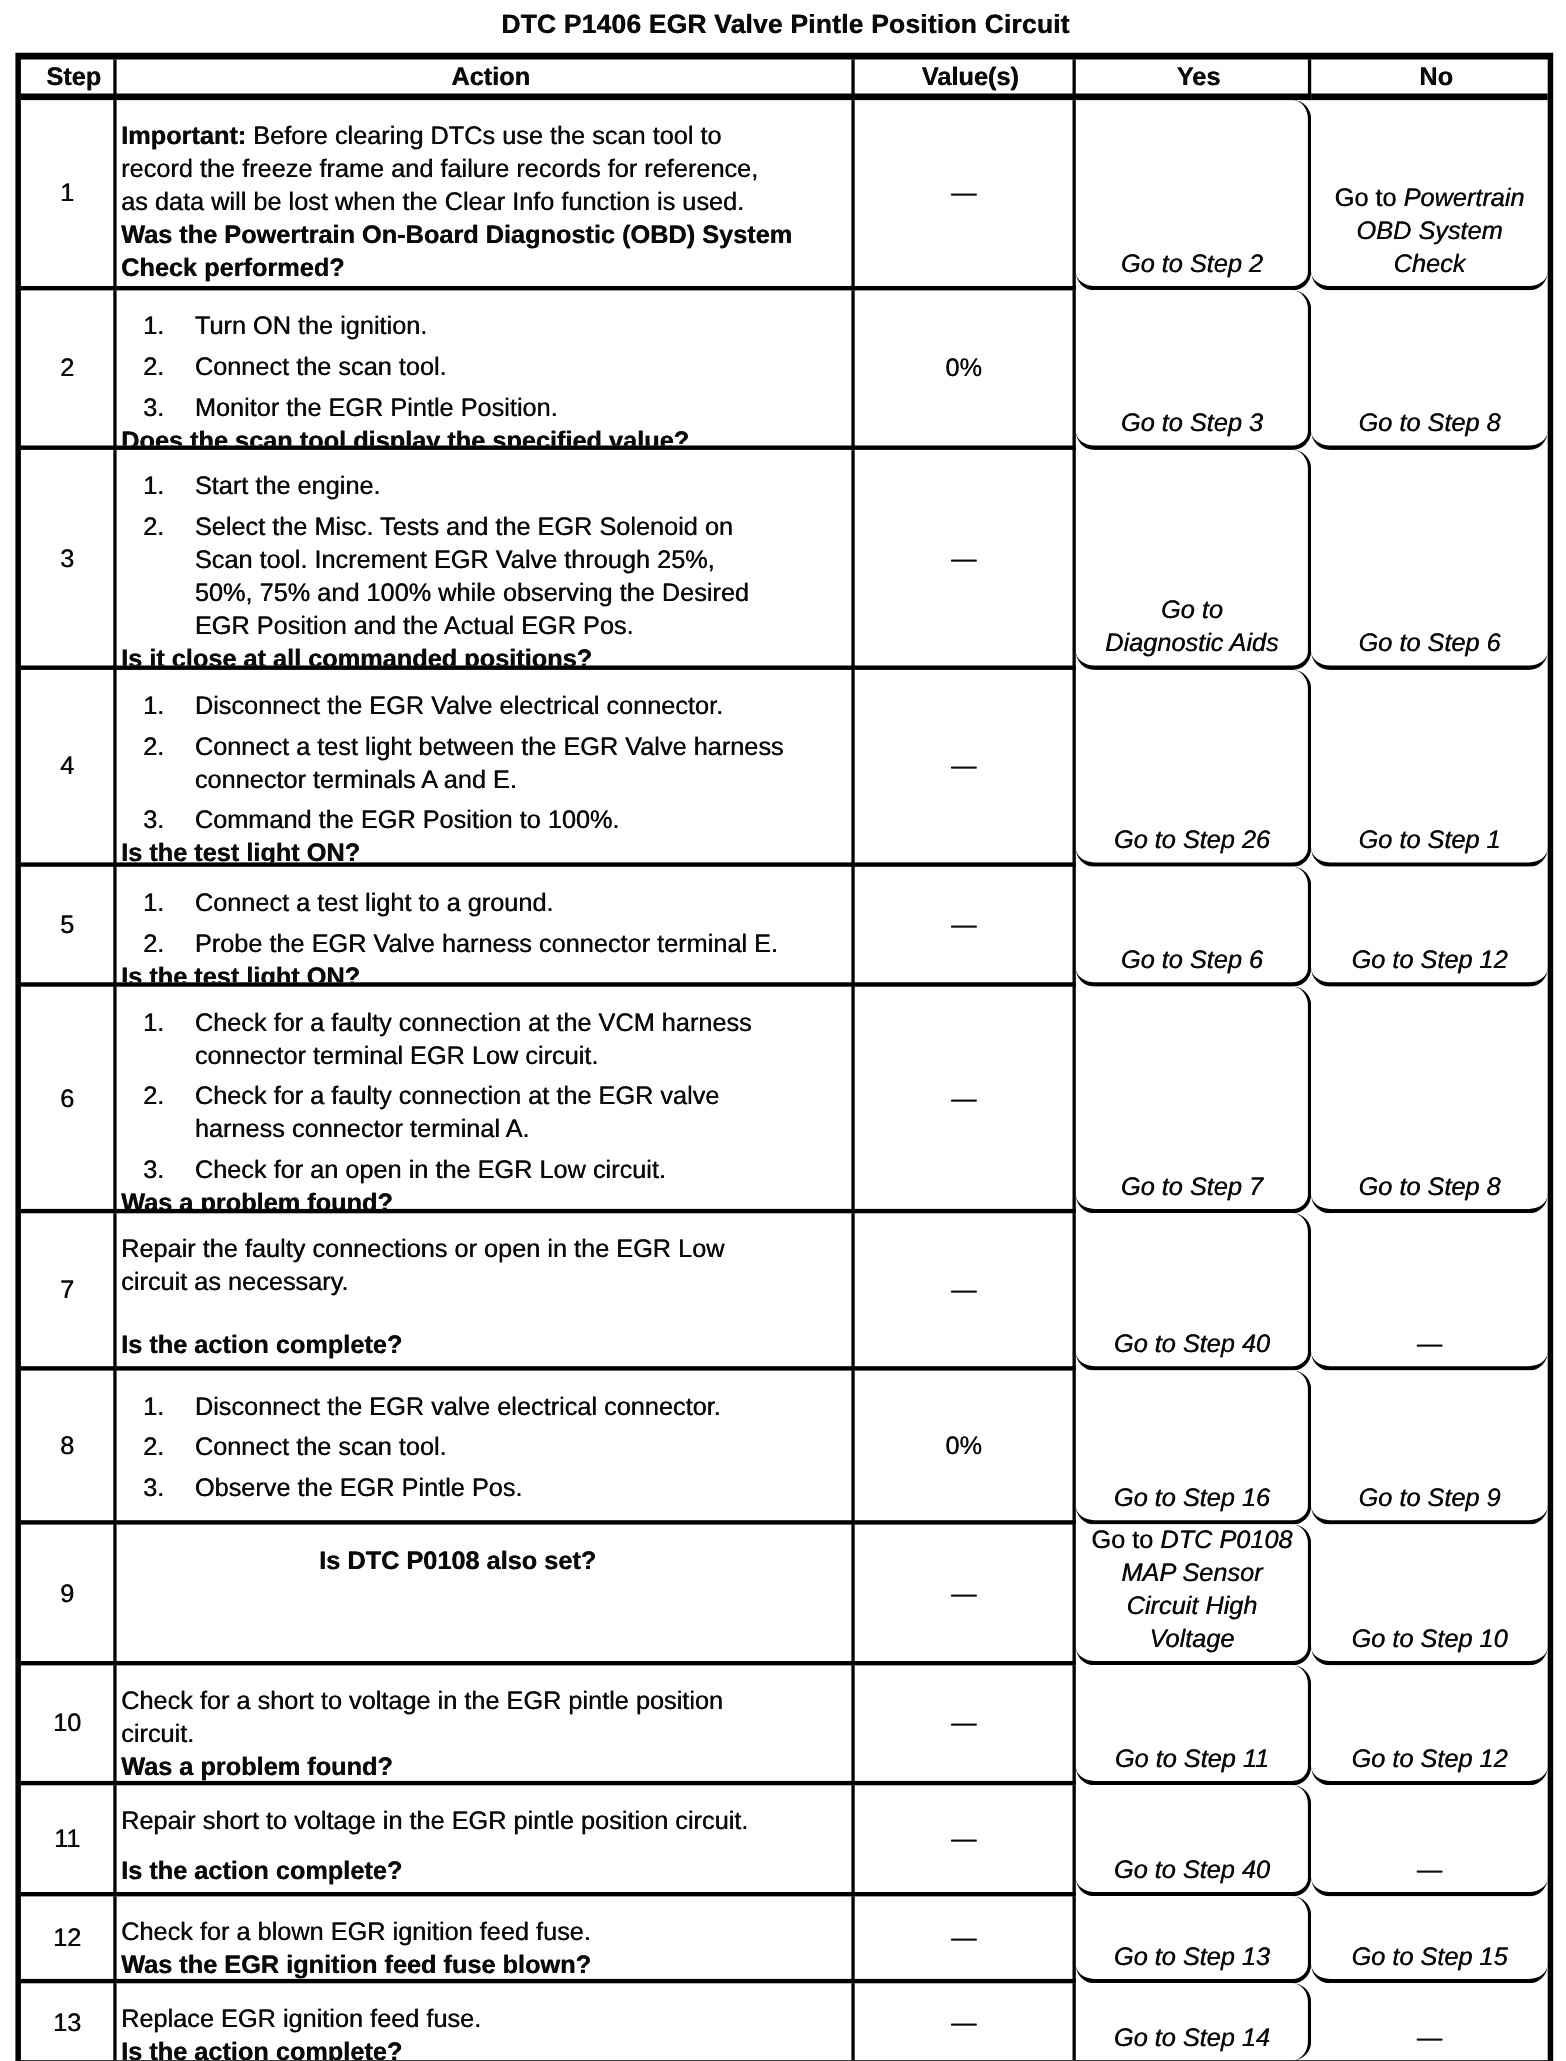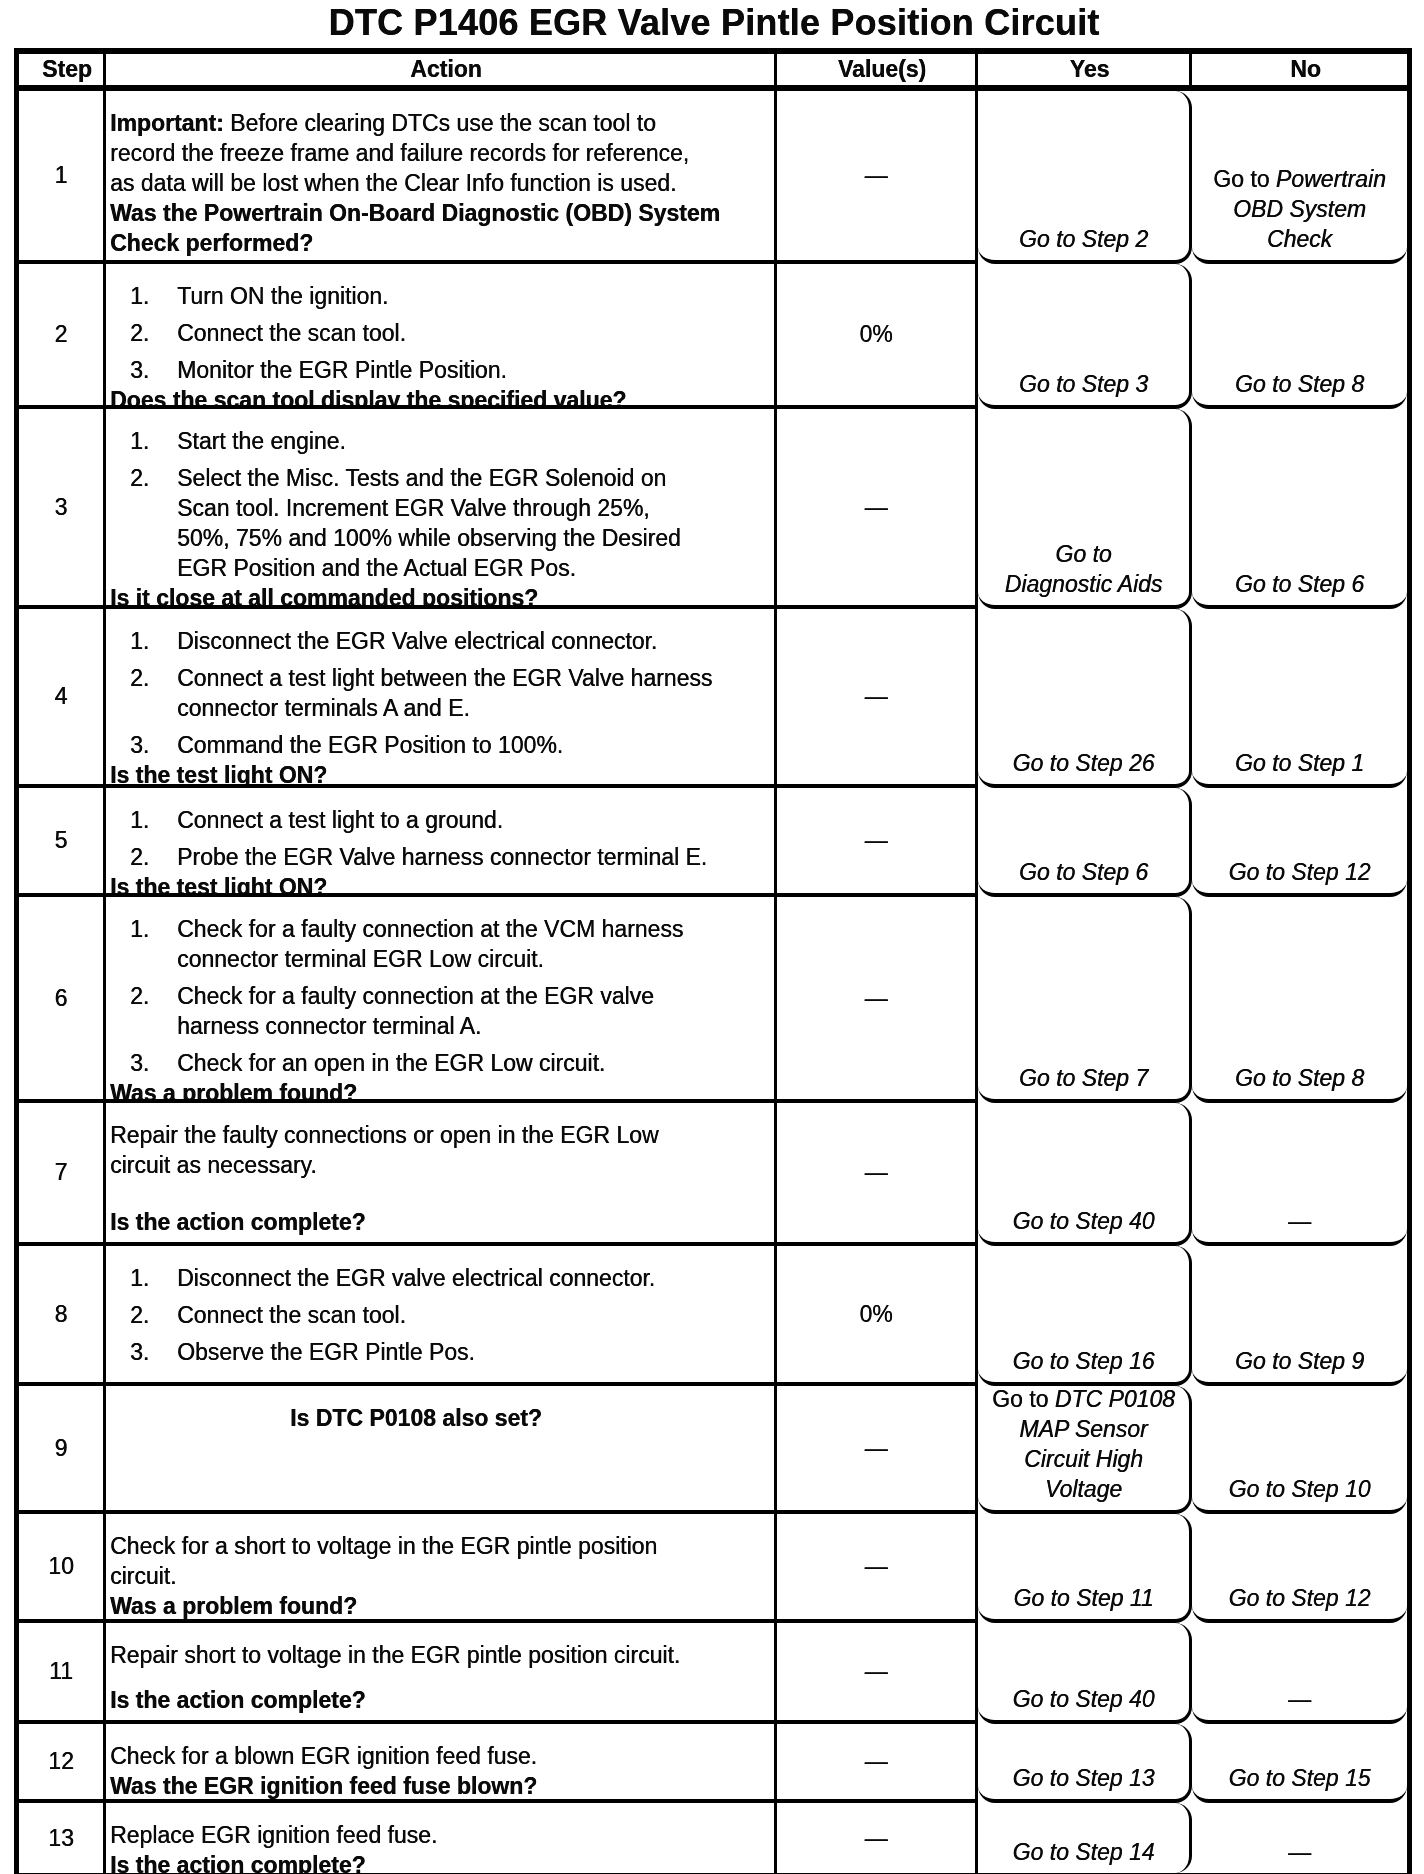--- a/index.html
+++ b/index.html
@@ -5,21 +5,21 @@
   html,body { margin:0; padding:0; background:#ffffff; }
   body {
     width:1424px; height:1874px;
     font-family:"Liberation Sans", sans-serif;
     color:#0a0a0a;
     text-shadow:0.4px 0 0 #0a0a0a; 
   }
   .title {
     margin:7px 0 9px 4px;
     text-align:center;
-    font-size:36px; line-height:32px;
+    font-size:24px; line-height:32px;
     font-weight:bold;
     letter-spacing:0.2px;
   }
   .tbl {
     margin-left:14px;
     width:1388px;
     display:grid;
     grid-template-columns:87px 671px 201px 214px 215px;
     grid-template-rows:37px 173px 145px 200px 179px 109px 206px 143px 140px 128px 109px 101px 79px 70px;
     border:5px solid #000;

